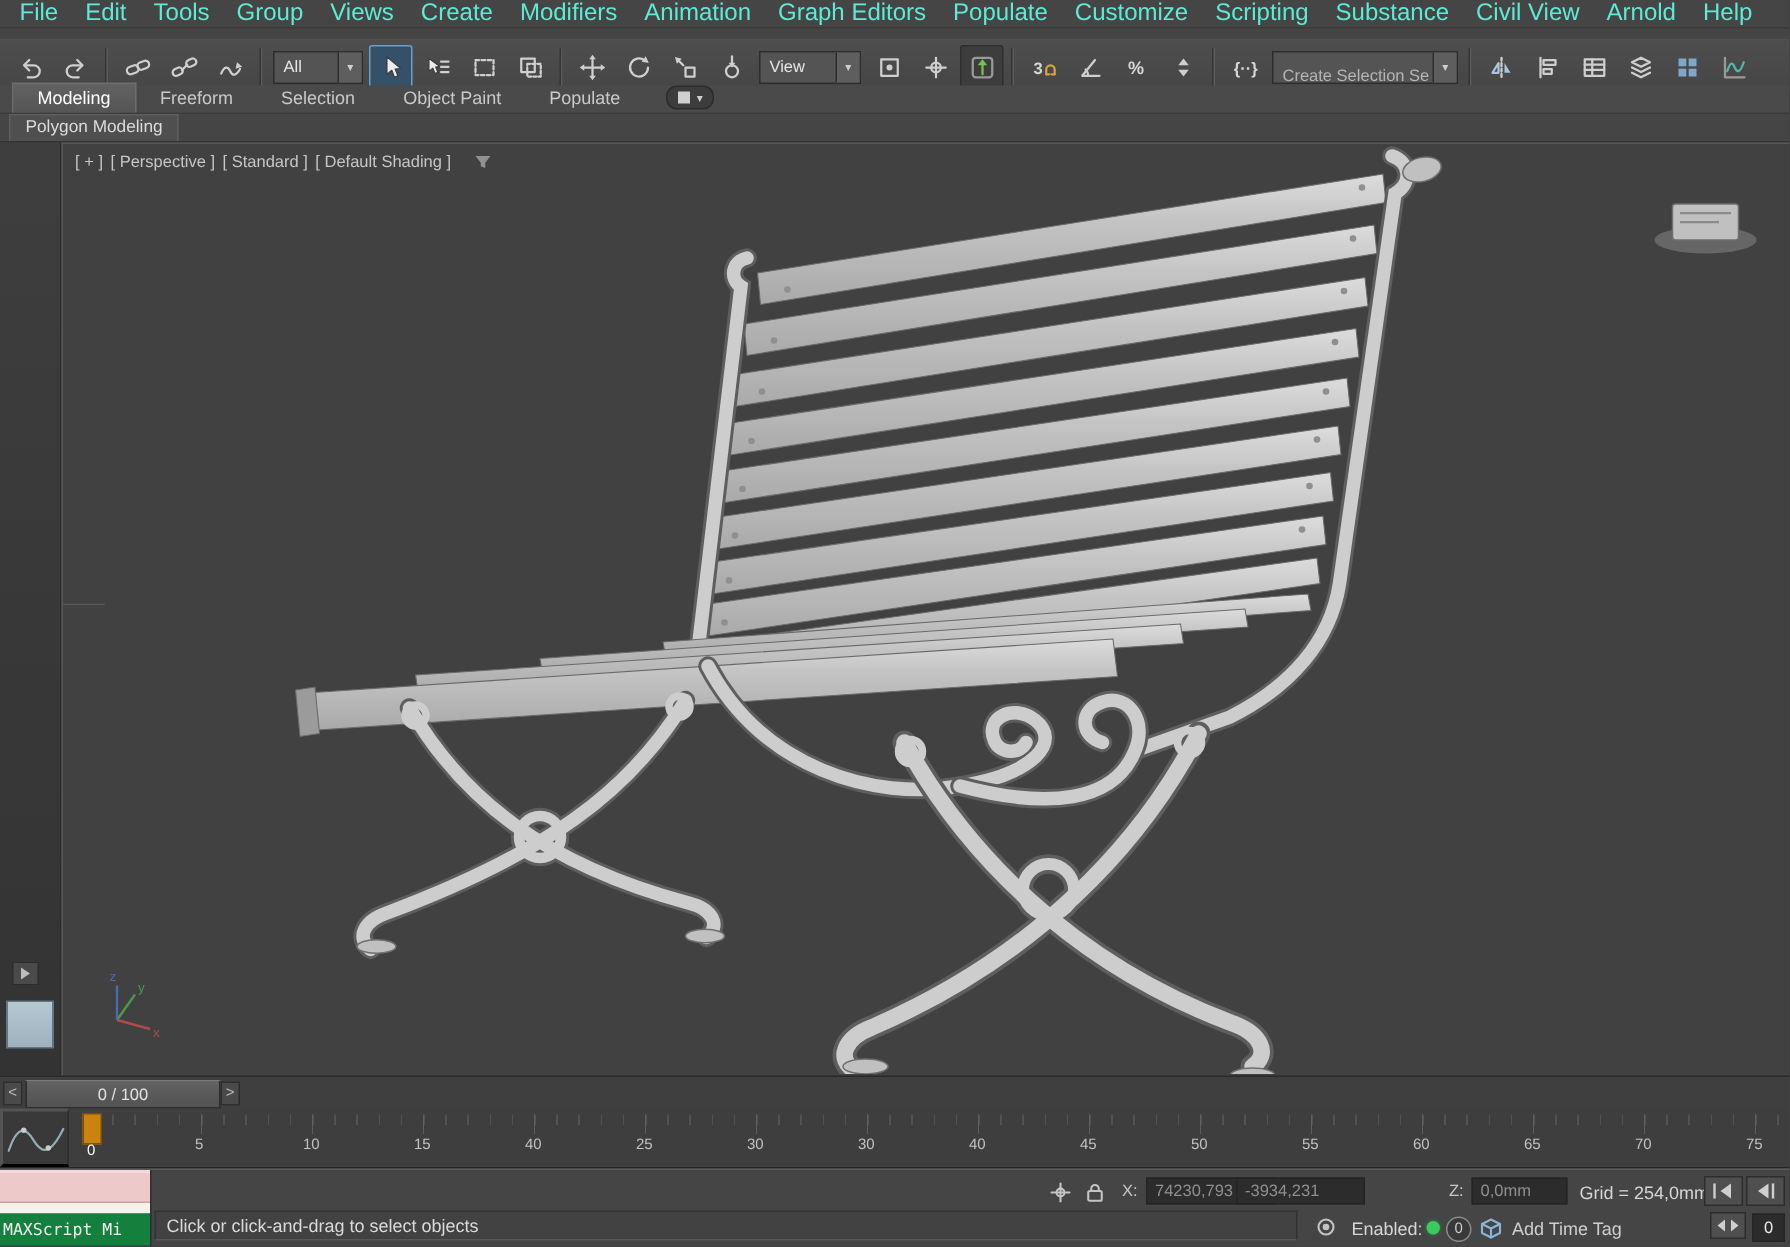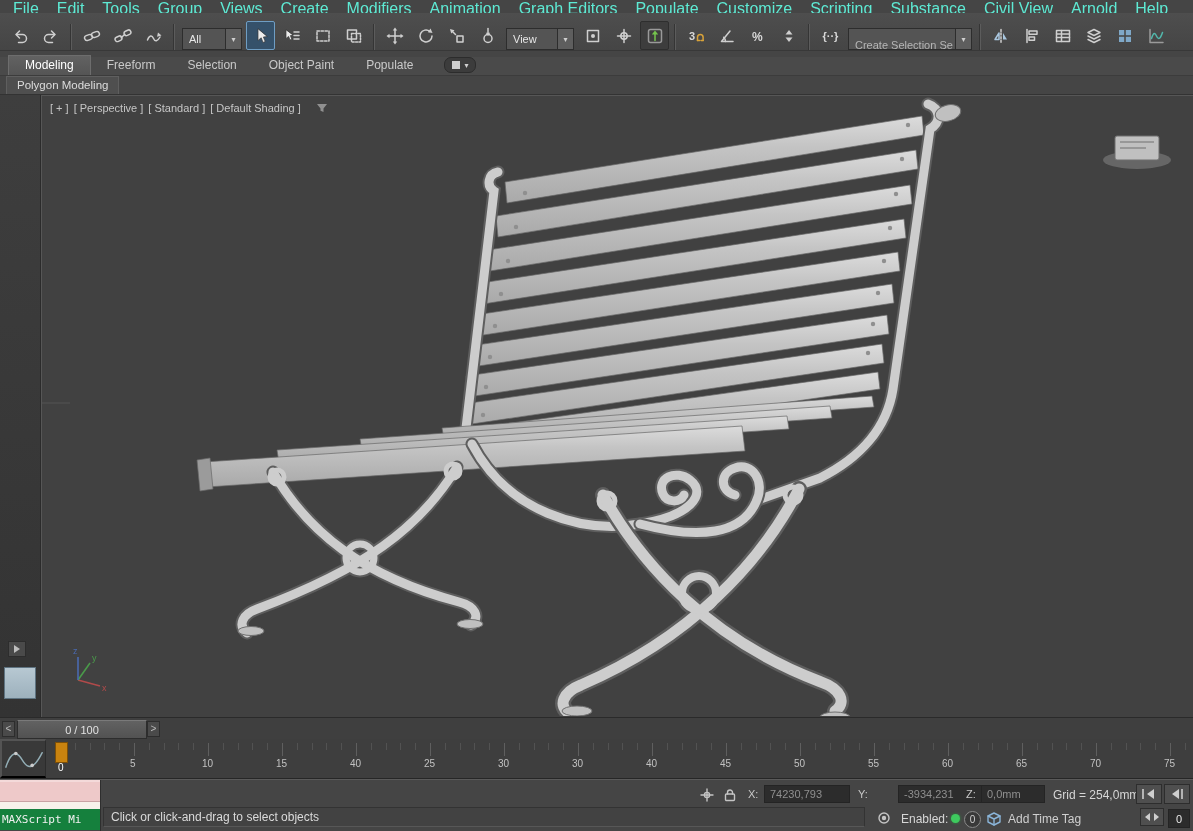--- a/index.html
+++ b/index.html
@@ -6,22 +6,22 @@
   body{width:1193px;height:831px;position:relative;overflow:hidden;background:#454545;
        font-family:"Liberation Sans",sans-serif;user-select:none;}
   .row{position:absolute;left:0;width:1193px;}
 
   
   .menubar{top:0;height:19px;background:#454545;border-bottom:1px solid #3a3a3a;
            display:flex;align-items:center;padding-left:4px;box-sizing:border-box;}
   .mi{font-size:16px;color:#5eead4;padding:1px 9px;cursor:default;white-space:nowrap;}
 
   
-  .maintoolbar{top:13px;height:38px;background:linear-gradient(#4e4e4e,#454545);
-               border-bottom:1px solid #383838;display:flex;align-items:flex-end;padding-left:4px;box-sizing:border-box;}
+  .maintoolbar{top:26px;height:38px;background:linear-gradient(#4e4e4e,#454545);
+               border-bottom:1px solid #383838;display:flex;align-items:center;padding-left:4px;box-sizing:border-box;}
   .tb{width:29px;height:29px;display:flex;align-items:center;justify-content:center;
       background:transparent;border:1px solid transparent;border-radius:2px;padding:0;margin:0 1px;}
   .tb.active{background:#35516a;border:1px solid #6f9ec4;}
   .tb.dark{background:#3d3d3d;border:1px solid #2e2e2e;}
   .sep{width:1px;height:26px;background:#353535;border-right:1px solid #5c5c5c;margin:0 4px;}
   .ti{width:18px;height:18px;stroke:#cfcfcf;fill:none;stroke-width:1.5;stroke-linecap:round;stroke-linejoin:round;}
   .ti .fg{fill:#cfcfcf;stroke:none;}
   .ti .fw{fill:#ececec;stroke:#3a3a3a;stroke-width:.7;}
   .ti text{font-family:"Liberation Sans",sans-serif;font-weight:bold;font-size:11px;fill:#d8d8d8;stroke:none;}
   .dd{height:20px;background:#545454;border:1px solid #2d2d2d;display:flex;align-items:center;
@@ -529,21 +529,21 @@
         <rect x="3.5" y="7" width="9" height="6.5" rx="1"></rect>
         <path d="M5.5 7V5.5a2.5 2.5 0 0 1 5 0V7"></path>
       </svg>
   </button>
 
   <span class="slabel" style="left:748px;top:8px">X:</span>
   <div class="cfield" style="left:764px;top:5px;width:86px">
     <span>74230,793</span>
   </div>
   <span class="slabel" style="left:858px;top:8px">Y:</span>
-  <div class="cfield" style="left:898px;top:5px;width:86px">
+  <div class="cfield" style="left:824px;top:5px;width:86px">
     <span>-3934,231</span>
   </div>
   <span class="slabel" style="left:966px;top:8px">Z:</span>
   <div class="cfield" style="left:981px;top:5px;width:64px">
     <span>0,0mm</span>
   </div>
   <span class="slabel" style="left:1053px;top:8px;font-size:12px;color:#d6d6d6">Grid = 254,0mm</span>
 
   <button class="pb" style="left:1136px">
     <svg width="16" height="12" viewBox="0 0 16 12">

